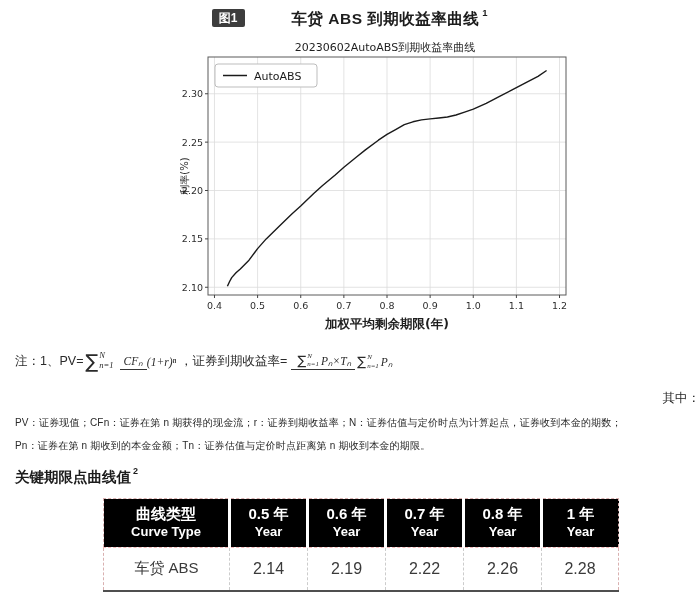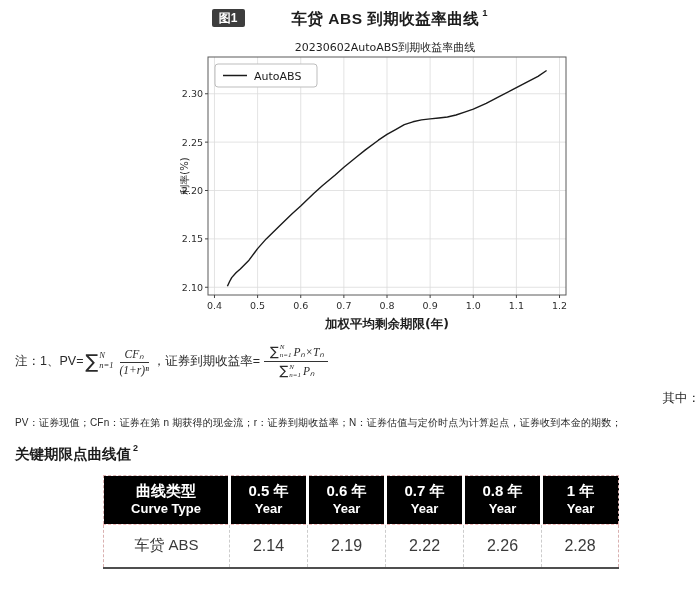--- a/index.html
+++ b/index.html
@@ -16,21 +16,21 @@
   
   .chart-wrap{width:400px;height:292px;margin-top:11px;margin-left:180px;}
   svg text{font-family:"DejaVu Sans","Liberation Sans",sans-serif;}
 
   
   .note1{display:flex;align-items:center;margin:9px 0 0 15px;font-size:12.5px;color:#2a2a2a;height:38px;}
   .math{font-family:"Liberation Serif",serif;font-style:italic;}
   .sigma-wrap{display:inline-flex;align-items:center;margin:0 2px;}
   .sigma-sym{font-size:19px;font-style:normal;font-family:"DejaVu Sans",sans-serif;}
   .limits{display:inline-flex;flex-direction:column;font-size:8.5px;line-height:1.15;margin-left:1px;font-style:italic;}
-  .frac{display:inline-flex;flex-direction:column;text-align:left;margin:0 4px;font-size:11.5px;vertical-align:middle;}
+  .frac{display:inline-flex;flex-direction:row;text-align:left;margin:0 4px;font-size:11.5px;vertical-align:middle;}
   .frac .num{border-bottom:1px solid #333;padding:0 4px 1px;display:inline-flex;align-items:center;justify-content:center;}
   .frac .den{padding-top:1px;display:inline-flex;align-items:center;justify-content:center;}
   .frac .sigma-sym{font-size:13px;}
   .frac .limits{font-size:7px;}
 
   .where{margin:10px 0 0 15px;font-size:12.5px;text-align:right;}
   .defline{margin:9px 16px 0 15px;font-size:10px;color:#2a2a2a;letter-spacing:.2px;}
 
   
   .section-heading{margin:15px 0 0 15px;font-size:14.5px;font-weight:bold;color:#1c1c1c;}
@@ -147,20 +147,21 @@
             <span class="math">n=1</span>
           </span>
         </span>
         <span class="math">Pₙ</span>
       </span>
     </span>
   </div>
 
   <div class="where">其中：</div>
   <div class="defline">PV：证券现值；CFn：证券在第 n 期获得的现金流；r：证券到期收益率；N：证券估值与定价时点为计算起点，证券收到本金的期数；</div>
+  <div class="defline">Pn：证券在第 n 期收到的本金金额；Tn：证券估值与定价时点距离第 n 期收到本金的期限。</div>
 
   <div class="section-heading"><span>关键期限点曲线值</span><span class="heading-sup">2</span></div>
 
   <table class="abs-table">
     <thead>
       <tr>
         <th>
           <div class="th-cn">曲线类型</div>
           <div class="th-en">Curve Type</div>
         </th>

